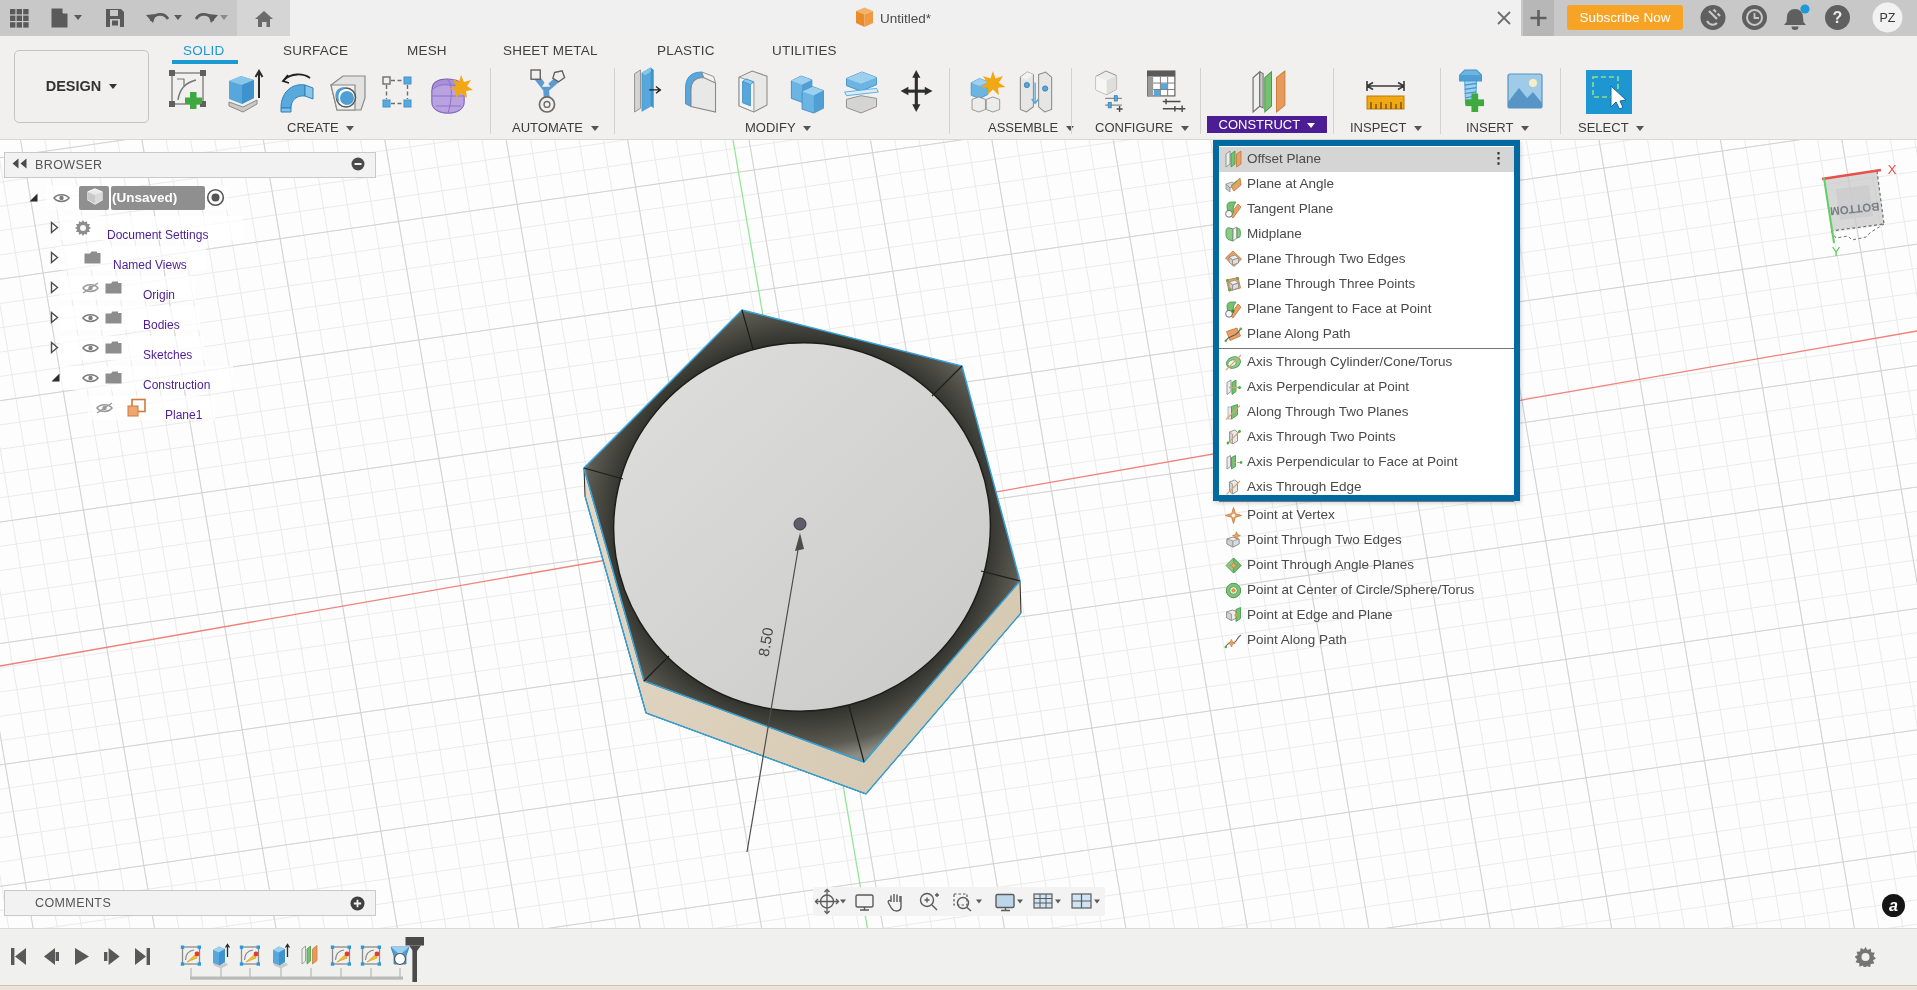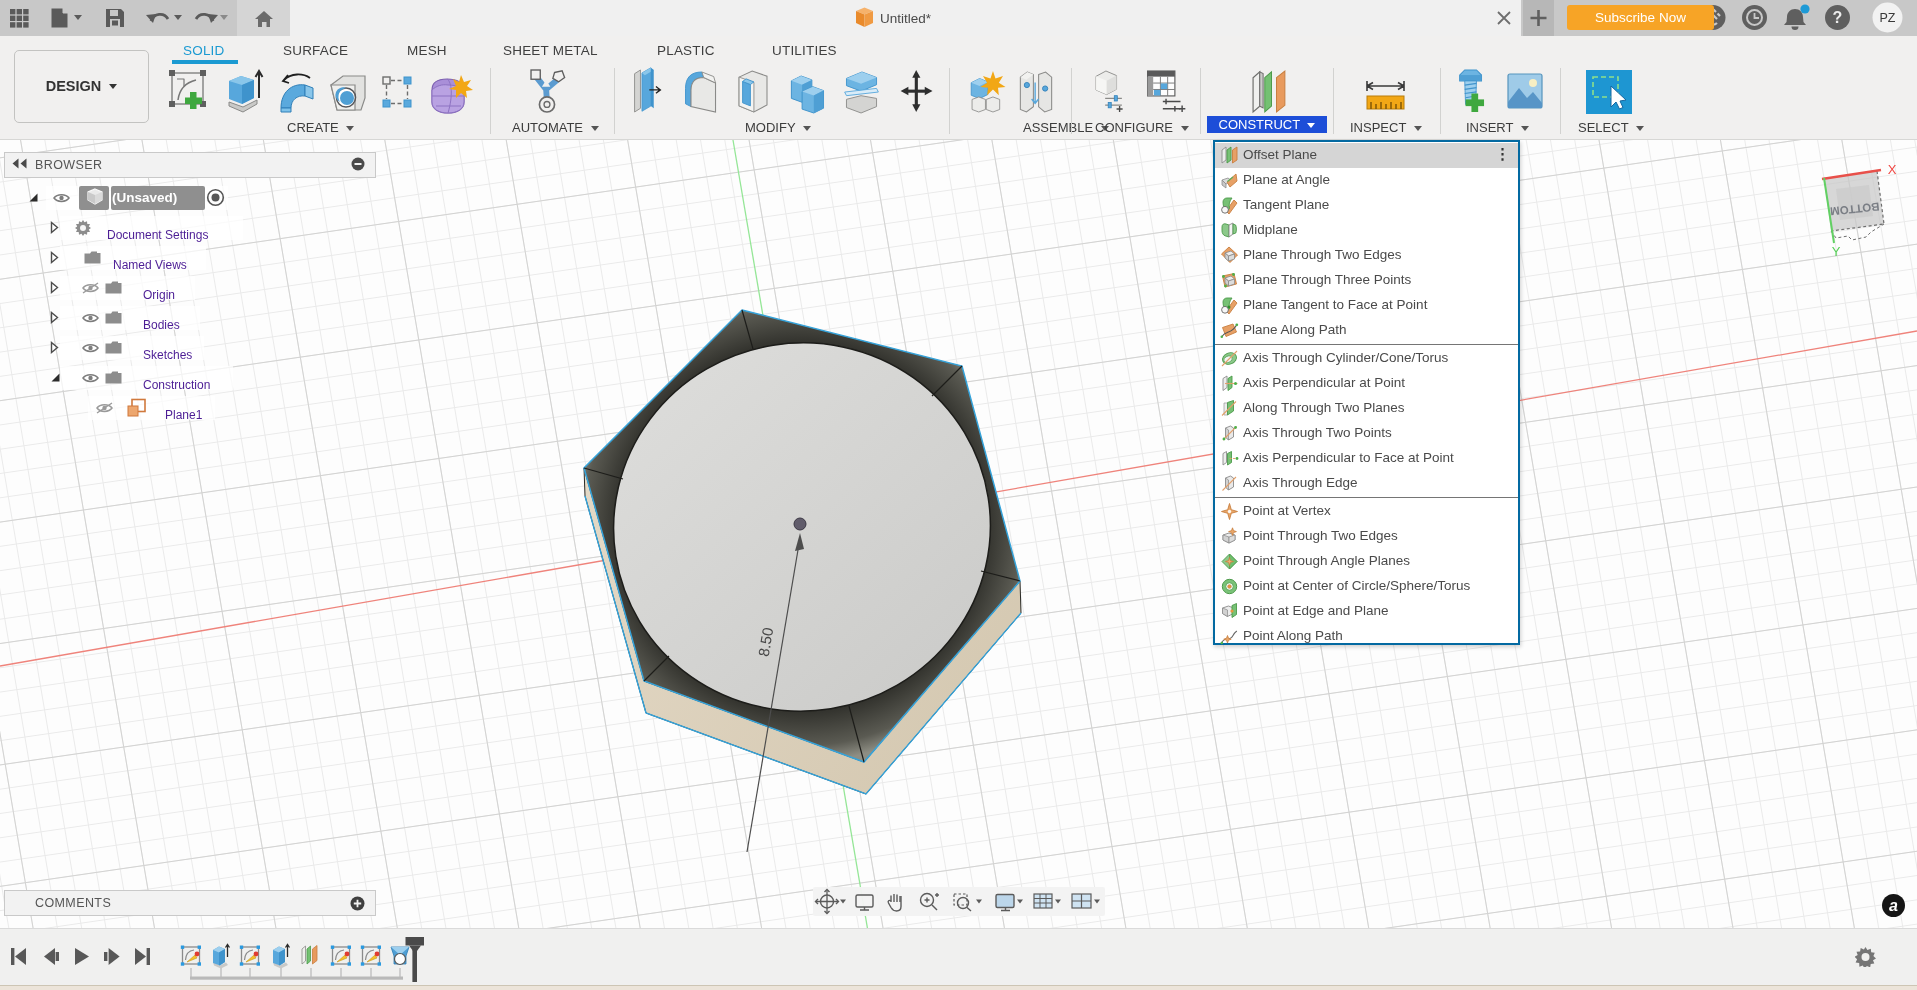--- a/index.html
+++ b/index.html
@@ -15,21 +15,21 @@
 .vsep{top:32px;width:1px;height:66px;background:#d2d2d0;}
 #designbtn{left:14px;top:14px;width:133px;height:71px;border:1px solid #c3c3c1;border-radius:5px;background:#f1f0ef;font-size:14.5px;font-weight:bold;color:#333;text-align:center;line-height:71px;}
 .panelbar{left:4px;width:372px;height:26px;background:#f2f2f2;border:1px solid #c9c9c9;box-sizing:border-box;z-index:3;}
 .panelbar .ptitle{position:absolute;left:30px;top:5px;font-size:12.5px;color:#555;letter-spacing:.4px;}
 #browser{top:152px;}
 #comments{top:890px;}
 .trow{position:absolute;height:24px;background:rgba(255,255,255,.73);}
 .trow span{position:absolute;top:12px;font-size:12px;color:#4c1d95;white-space:nowrap;}
 #timeline{left:0;top:928px;width:1917px;height:57px;background:#f0f0ef;border-top:1px solid #dadada;box-sizing:border-box;z-index:5;}
 #bstrip{left:0;top:985px;width:1917px;height:5px;background:#ece4d9;border-top:1px solid #cdc5b4;box-sizing:border-box;z-index:5;}
-#menu{left:1213px;top:140px;width:307px;height:505px;background:#fff;border:2px solid #0369a1;box-sizing:border-box;z-index:10;box-shadow:1px 2px 4px rgba(0,0,0,.18);}
+#menu{left:1213px;top:140px;width:307px;height:361px;background:#fff;border:6px solid #0369a1;box-sizing:border-box;z-index:10;box-shadow:1px 2px 4px rgba(0,0,0,.18);}
 .mi{position:relative;height:25px;}
 .mi svg{position:absolute;left:5px;top:3px;}
 .mi .mt{position:absolute;left:28px;top:4px;font-size:13.5px;color:#4a4a4a;white-space:nowrap;}
 .msep{height:0;border-top:1px solid #757575;margin:1px 0;}
 #viewtb{left:813px;top:887px;width:292px;height:29px;background:rgba(243,243,242,.96);border-radius:2px;z-index:3;}
 </style>
 </head>
 <body>
 <svg class="abs" id="canvas" style="left:0;top:0;z-index:0" width="1917" height="990" xmlns="http://www.w3.org/2000/svg">
 <defs>
@@ -143,21 +143,21 @@
 <g>
         <path d="M1795 9 C1799.5 9 1803 12.5 1803 17 L1803.5 22 L1806 25 L1784 25 L1786.5 22 L1787 17 C1787 12.5 1790.5 9 1795 9 Z" fill="#5f5f5f"></path>
         <path d="M1791.5 26.5 a3.5 3.5 0 0 0 7 0 Z" fill="#5f5f5f"></path>
         <circle cx="1805" cy="9" r="4.6" fill="#1e9ad6"></circle>
       </g>
 <text x="1837.5" y="23" text-anchor="middle" font-size="16" font-weight="bold" fill="#ececec" font-family="Liberation Sans">?</text>
 <circle cx="1887.5" cy="17.5" r="15" fill="#f2f2f2"></circle>
 <text x="1887.5" y="22" text-anchor="middle" font-size="12.5" fill="#3a3a3a" font-family="Liberation Sans">PZ</text>
     </svg>
     <span class="abs" style="left:880px;top:11px;font-size:13.5px;color:#4a4a4a;z-index:6">Untitled*</span>
-    <div class="abs" style="left:1567px;top:5px;width:147px;height:25px;background:#f7a426;border-radius:3px;color:#fff;font-size:13.5px;text-align:center;line-height:25px;z-index:6">Subscribe Now</div>
+    <div class="abs" style="left:1567px;top:5px;width:116px;height:25px;background:#f7a426;border-radius:3px;color:#fff;font-size:13.5px;text-align:center;line-height:25px;z-index:6">Subscribe Now</div>
 </div>
 
 <div class="abs" id="toolbar">
 <svg class="abs" style="left:0;top:0" width="1917" height="104" xmlns="http://www.w3.org/2000/svg">
       <g stroke-linejoin="round">
 <rect x="172" y="37" width="31" height="31" fill="none" stroke="#888" stroke-width="1.5"></rect>
 <rect x="169" y="34" width="6" height="6" fill="#5f5f5f"></rect>
         <rect x="200" y="34" width="6" height="6" fill="#5f5f5f"></rect>
         <rect x="169" y="65" width="6" height="6" fill="#5f5f5f"></rect>
         <rect x="200" y="65" width="6" height="6" fill="#5f5f5f"></rect>
@@ -315,23 +315,23 @@
 <span class="abs tab" style="left:183px;color:#1b9ad2;">SOLID</span>
 <div class="abs" style="left:172px;top:24px;width:66px;height:4px;background:#1b9ad2;"></div>
 <span class="abs tab" style="left:283px;">SURFACE</span>
 <span class="abs tab" style="left:407px;">MESH</span>
 <span class="abs tab" style="left:503px;">SHEET METAL</span>
 <span class="abs tab" style="left:657px;">PLASTIC</span>
 <span class="abs tab" style="left:772px;">UTILITIES</span>
 <span class="abs glabel" style="left:287px;">CREATE <span class="caret"></span></span>
 <span class="abs glabel" style="left:512px;">AUTOMATE <span class="caret"></span></span>
 <span class="abs glabel" style="left:745px;">MODIFY <span class="caret"></span></span>
-<span class="abs glabel" style="left:1023px;">ASSEMBLE <span class="caret"></span></span>
+<span class="abs glabel" style="left:988px;">ASSEMBLE <span class="caret"></span></span>
 <span class="abs glabel" style="left:1095px;">CONFIGURE <span class="caret"></span></span>
-<div class="abs" style="left:1207px;top:80px;width:120px;height:17px;background:#1d4ed8;color:#fff;font-size:13px;text-align:center;line-height:17px;">CONSTRUCT <span class="caret" style="border-top-color:#fff"></span></div>
+<div class="abs" style="left:1207px;top:80px;width:120px;height:17px;background:#4c1d95;color:#fff;font-size:13px;text-align:center;line-height:17px;">CONSTRUCT <span class="caret" style="border-top-color:#fff"></span></div>
 <span class="abs glabel" style="left:1350px;">INSPECT <span class="caret"></span></span>
 <span class="abs glabel" style="left:1466px;">INSERT <span class="caret"></span></span>
 <span class="abs glabel" style="left:1578px;text-align:right;">SELECT <span class="caret"></span></span>
 <div class="abs vsep" style="left:490px;"></div>
 <div class="abs vsep" style="left:614px;"></div>
 <div class="abs vsep" style="left:949px;"></div>
 <div class="abs vsep" style="left:1071px;"></div>
 <div class="abs vsep" style="left:1200px;"></div>
 <div class="abs vsep" style="left:1333px;"></div>
 <div class="abs vsep" style="left:1440px;"></div>

